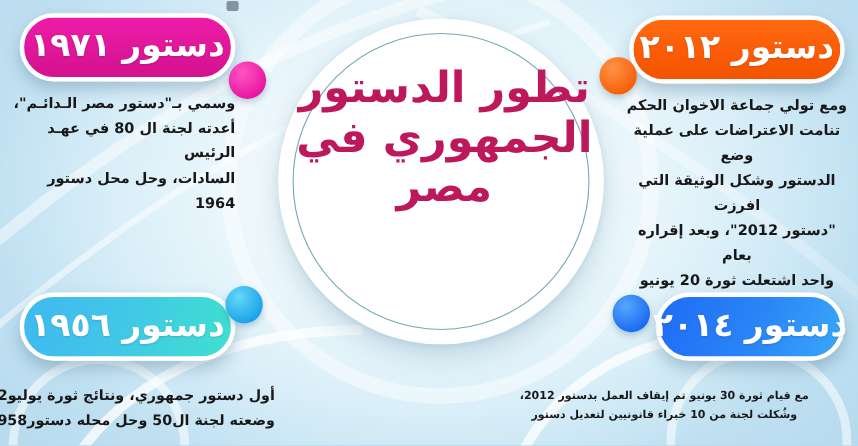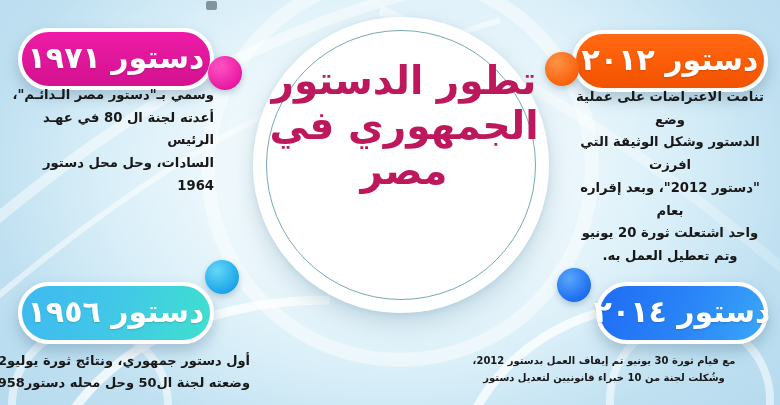--- a/index.html
+++ b/index.html
@@ -56,21 +56,20 @@
     height:62px;
     border-radius:34px;
     display:flex; align-items:center; justify-content:center;
     color:#ffffff;
     font-size:30px;
     font-weight:bold;
     white-space:nowrap;
     border:4px solid #ffffff;
     box-shadow:0 7px 14px rgba(70,110,140,.34);
     direction:rtl;
-    margin-top:16px;
   }
   .pill span{ transform:translateY(-2px); text-shadow:0 1px 2px rgba(0,0,0,.14); }
 
   #pill-1971{ left:18px;  top:12px;  width:196px;
     background:linear-gradient(180deg,#ef1aa8 0%,#e1189c 45%,#d4118f 100%); }
   #pill-2012{ left:572px; top:14px;  width:196px;
     background:linear-gradient(180deg,#ff6a12 0%,#fb5d08 48%,#f25300 100%); }
   #pill-1956{ left:18px;  top:266px; width:196px;
     background:linear-gradient(105deg,#3fb9f0 0%,#41c6e8 45%,#3fe0cf 100%);text-align:right; }
   #pill-2014{ left:596px; top:266px; width:172px;
@@ -145,20 +144,21 @@
   <div>وسمي بـ"دستور مصر الـدائـم"،</div>
   <div>أعدته لجنة ال 80 في عهـد الرئيس</div>
   <div>السادات، وحل محل دستور 1964</div>
 </div>
 
 <div class="pill" id="pill-2012">
   <span>دستور ٢٠١٢</span>
 </div>
 <div class="dot" id="dot-2012"></div>
 <div class="body-text" id="text-2012">
+  <div>ومع تولي جماعة الاخوان الحكم</div>
   <div>تنامت الاعتراضات على عملية وضع</div>
   <div>الدستور وشكل الوثيقة التي افرزت</div>
   <div>"دستور 2012"، وبعد إقراره بعام</div>
   <div>واحد اشتعلت ثورة 20 يونيو</div>
   <div>وتم تعطيل العمل به.</div>
 </div>
 
 <div class="pill" id="pill-1956">
   <span>دستور ١٩٥٦</span>
 </div>

